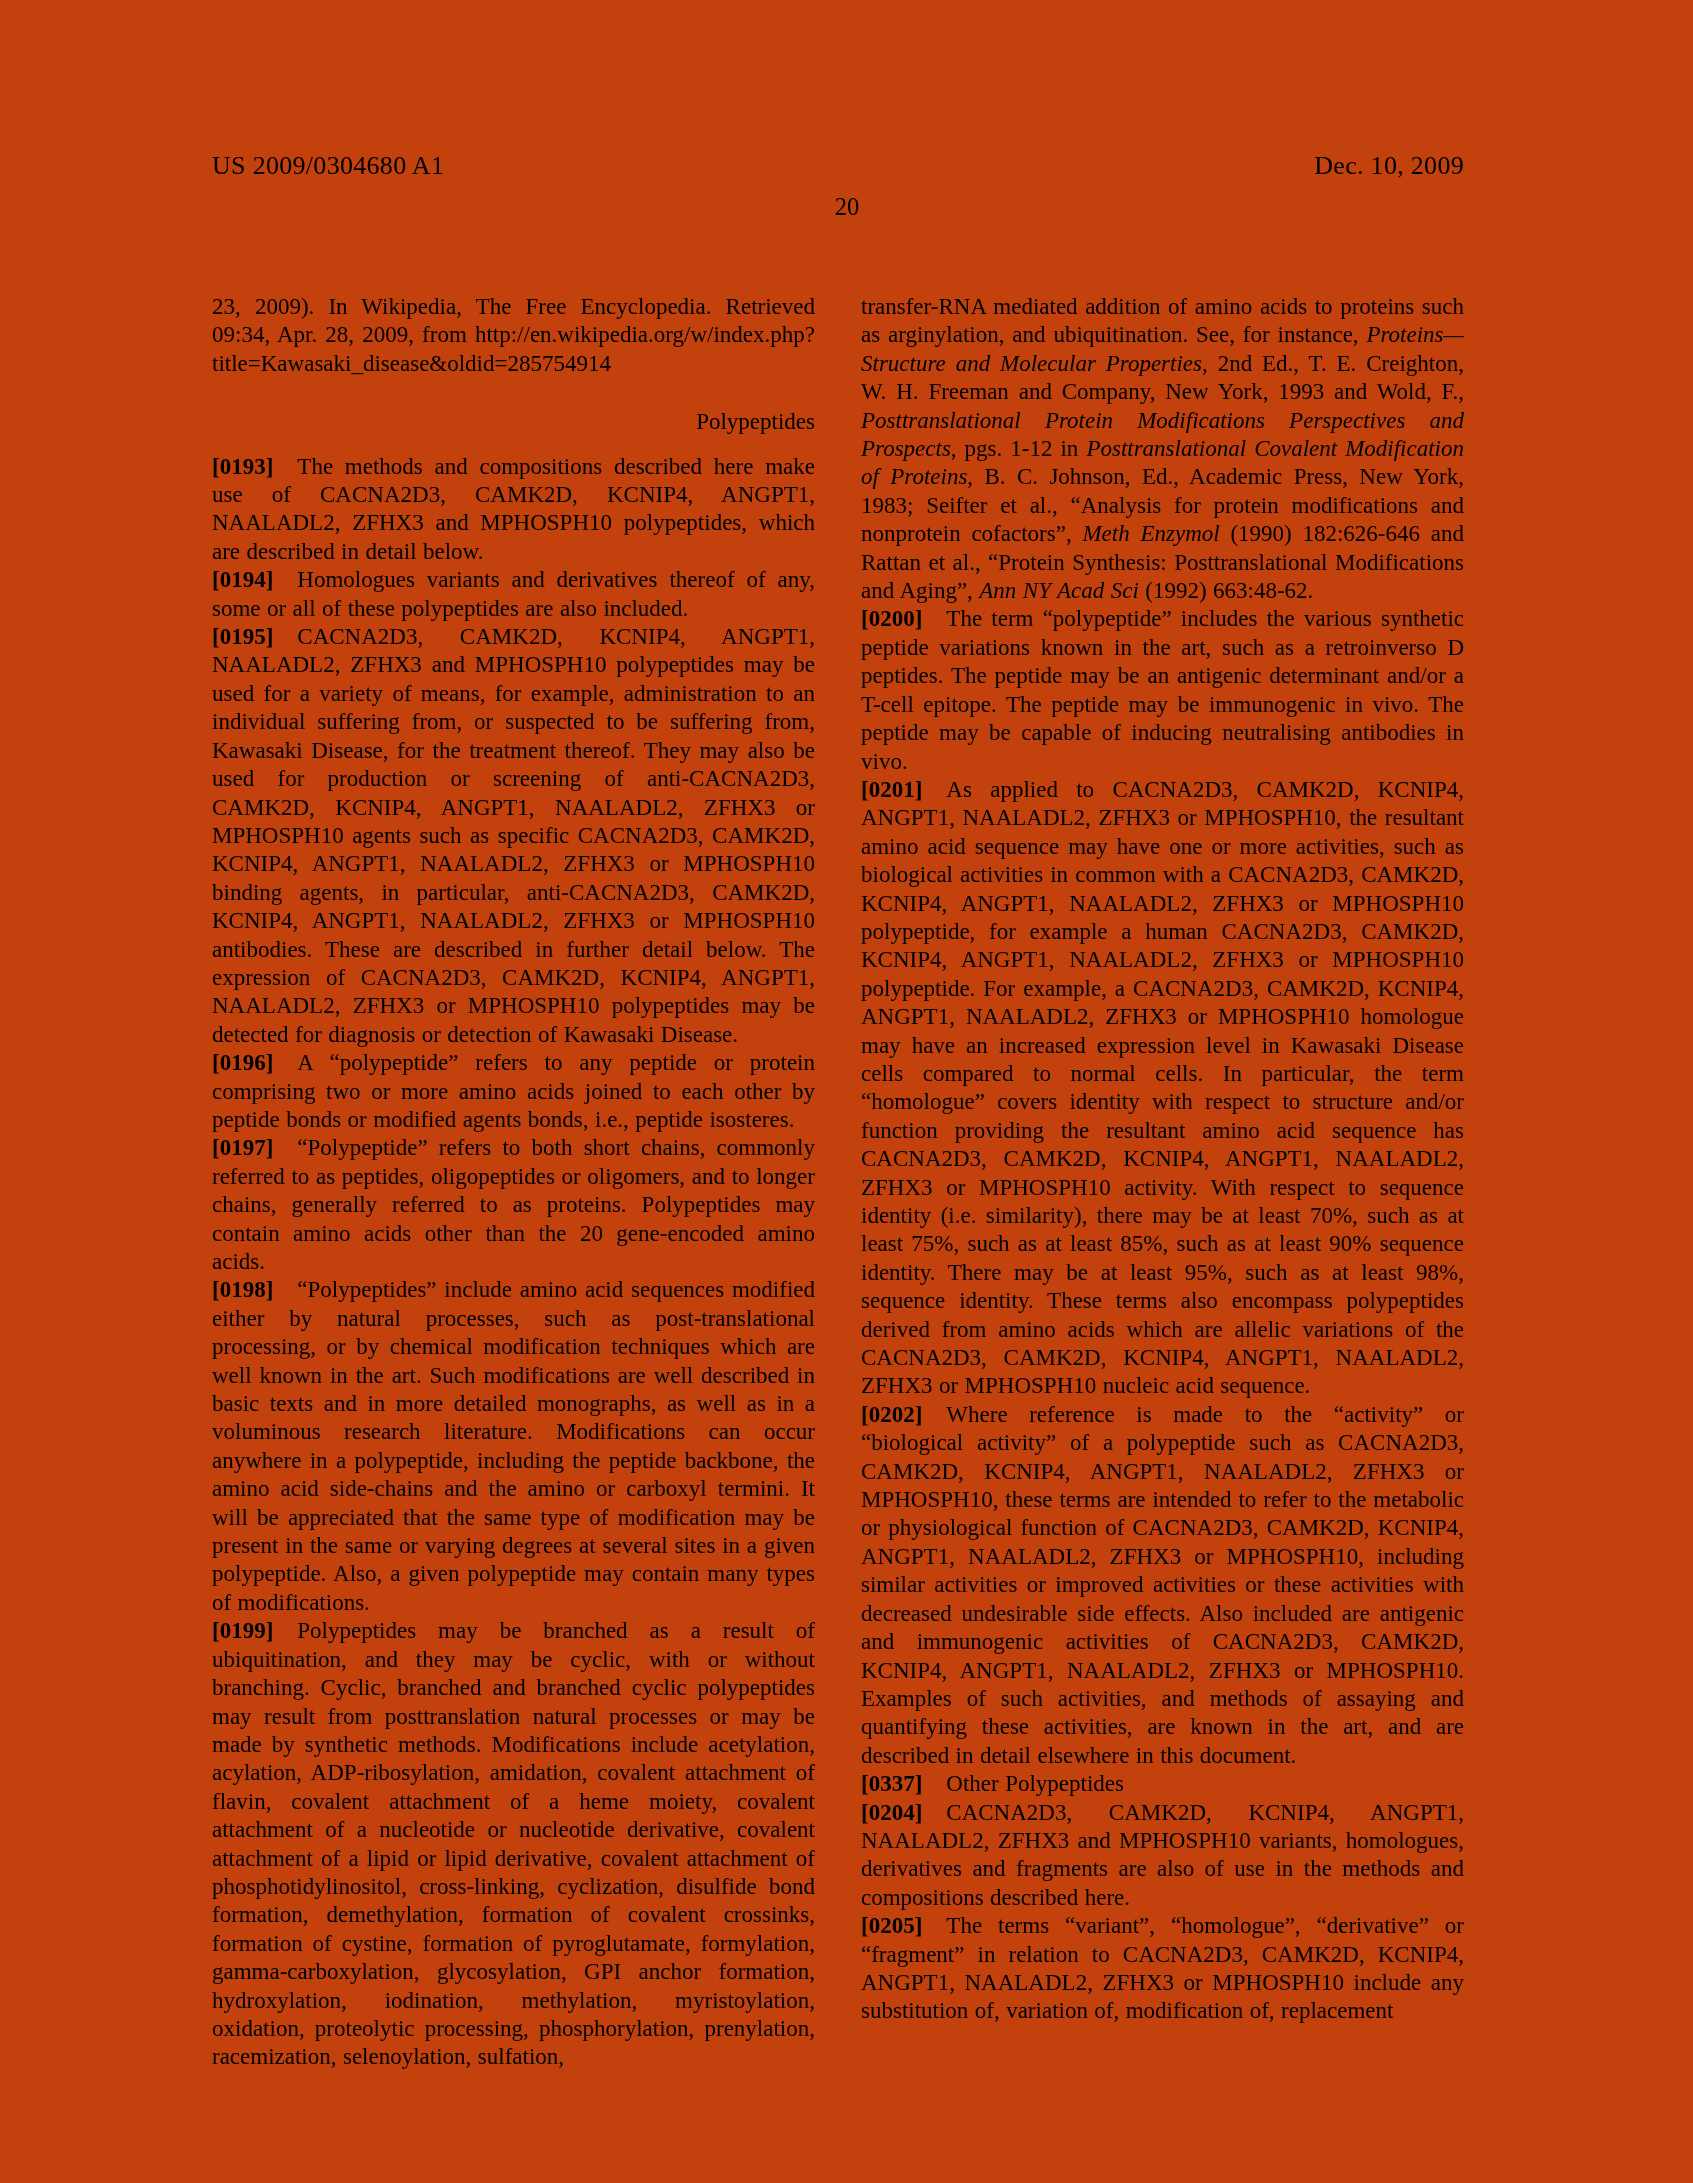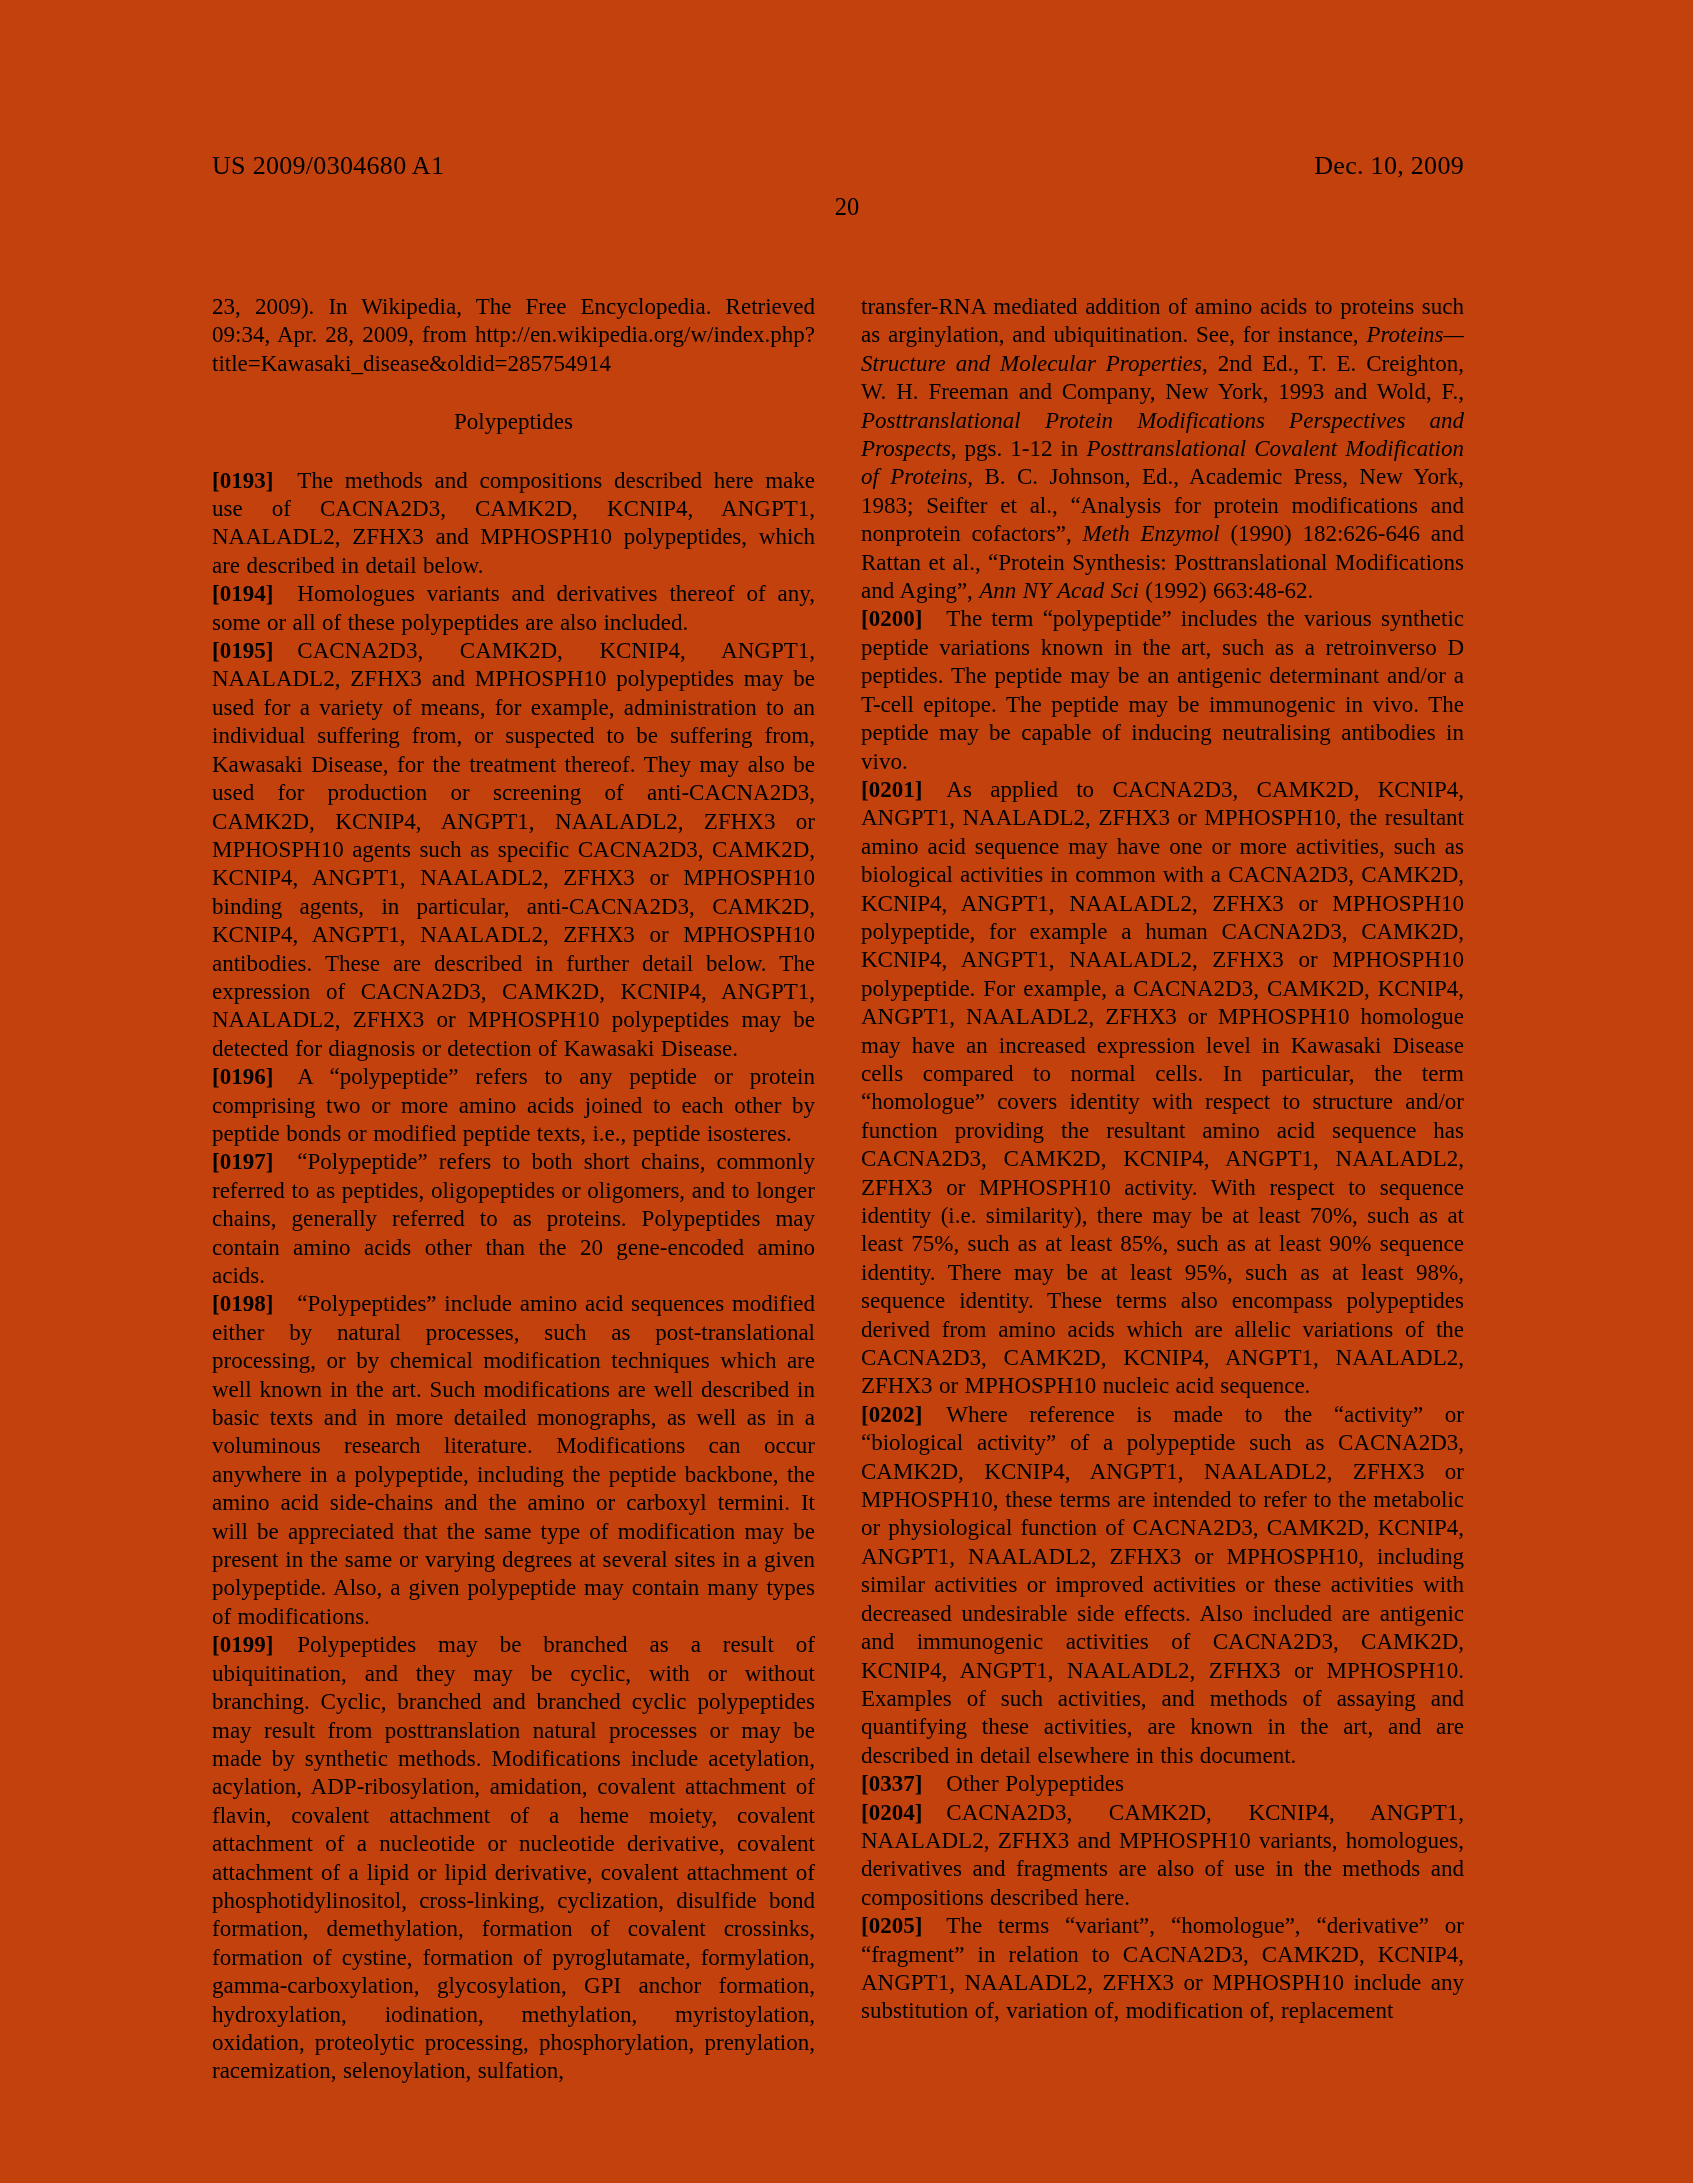--- a/index.html
+++ b/index.html
@@ -41,22 +41,22 @@
   }
   .col { width: 607px; }
   p.para {
     margin: 0;
     font-size: 23px;
     line-height: 28.4px;
     text-align: justify;
     word-spacing: 0.7px;
   }
   p.kind-heading {
-    margin: 30px 0 30px 0;
-    text-align: center;
+    margin: 30px 0 16px 0;
+    text-align: right;
   }
   .tag {
     font-weight: 700;
     display: inline-block;
     margin-right: 24px;
   }
   .it { font-style: italic; }
 </style>
 </head>
 <body>
@@ -69,21 +69,21 @@
 
   <div class="page-number">20</div>
 
   <div class="columns">
     <div class="col" id="col-left">
         <p class="para kind-plain"><span>23, 2009). In Wikipedia, The Free Encyclopedia. Retrieved 09:34, Apr. 28, 2009, from http://en.wikipedia.org/w/index.php?title=Kawasaki_disease&amp;oldid=285754914</span></p>
         <p class="para kind-heading"><span>Polypeptides</span></p>
         <p class="para kind-tagged"><span class="tag">[0193]</span><span>The methods and compositions described here make use of CACNA2D3, CAMK2D, KCNIP4, ANGPT1, NAALADL2, ZFHX3 and MPHOSPH10 polypeptides, which are described in detail below.</span></p>
         <p class="para kind-tagged"><span class="tag">[0194]</span><span>Homologues variants and derivatives thereof of any, some or all of these polypeptides are also included.</span></p>
         <p class="para kind-tagged"><span class="tag">[0195]</span><span>CACNA2D3, CAMK2D, KCNIP4, ANGPT1, NAALADL2, ZFHX3 and MPHOSPH10 polypeptides may be used for a variety of means, for example, administration to an individual suffering from, or suspected to be suffering from, Kawasaki Disease, for the treatment thereof. They may also be used for production or screening of anti-CACNA2D3, CAMK2D, KCNIP4, ANGPT1, NAALADL2, ZFHX3 or MPHOSPH10 agents such as specific CACNA2D3, CAMK2D, KCNIP4, ANGPT1, NAALADL2, ZFHX3 or MPHOSPH10 binding agents, in particular, anti-CACNA2D3, CAMK2D, KCNIP4, ANGPT1, NAALADL2, ZFHX3 or MPHOSPH10 antibodies. These are described in further detail below. The expression of CACNA2D3, CAMK2D, KCNIP4, ANGPT1, NAALADL2, ZFHX3 or MPHOSPH10 polypeptides may be detected for diagnosis or detection of Kawasaki Disease.</span></p>
-        <p class="para kind-tagged"><span class="tag">[0196]</span><span>A “polypeptide” refers to any peptide or protein comprising two or more amino acids joined to each other by peptide bonds or modified peptide texts, i.e., peptide isosteres.</span></p>
+        <p class="para kind-tagged"><span class="tag">[0196]</span><span>A “polypeptide” refers to any peptide or protein comprising two or more amino acids joined to each other by peptide bonds or modified agents bonds, i.e., peptide isosteres.</span></p>
         <p class="para kind-tagged"><span class="tag">[0197]</span><span>“Polypeptide” refers to both short chains, commonly referred to as peptides, oligopeptides or oligomers, and to longer chains, generally referred to as proteins. Polypeptides may contain amino acids other than the 20 gene-encoded amino acids.</span></p>
         <p class="para kind-tagged"><span class="tag">[0198]</span><span>“Polypeptides” include amino acid sequences modified either by natural processes, such as post-translational processing, or by chemical modification techniques which are well known in the art. Such modifications are well described in basic texts and in more detailed monographs, as well as in a voluminous research literature. Modifications can occur anywhere in a polypeptide, including the peptide backbone, the amino acid side-chains and the amino or carboxyl termini. It will be appreciated that the same type of modification may be present in the same or varying degrees at several sites in a given polypeptide. Also, a given polypeptide may contain many types of modifications.</span></p>
         <p class="para kind-tagged"><span class="tag">[0199]</span><span>Polypeptides may be branched as a result of ubiquitination, and they may be cyclic, with or without branching. Cyclic, branched and branched cyclic polypeptides may result from posttranslation natural processes or may be made by synthetic methods. Modifications include acetylation, acylation, ADP-ribosylation, amidation, covalent attachment of flavin, covalent attachment of a heme moiety, covalent attachment of a nucleotide or nucleotide derivative, covalent attachment of a lipid or lipid derivative, covalent attachment of phosphotidylinositol, cross-linking, cyclization, disulfide bond formation, demethylation, formation of covalent crossinks, formation of cystine, formation of pyroglutamate, formylation, gamma-carboxylation, glycosylation, GPI anchor formation, hydroxylation, iodination, methylation, myristoylation, oxidation, proteolytic processing, phosphorylation, prenylation, racemization, selenoylation, sulfation,</span></p>
       </div>
     <div class="col" id="col-right">
         <p class="para kind-plain"><span>transfer-RNA mediated addition of amino acids to proteins such as arginylation, and ubiquitination. See, for instance, </span><span class="it">Proteins—Structure and Molecular Properties</span><span>, 2nd Ed., T. E. Creighton, W. H. Freeman and Company, New York, 1993 and Wold, F., </span><span class="it">Posttranslational Protein Modifications Perspectives and Prospects</span><span>, pgs. 1-12 in </span><span class="it">Posttranslational Covalent Modification of Proteins</span><span>, B. C. Johnson, Ed., Academic Press, New York, 1983; Seifter et al., “Analysis for protein modifications and nonprotein cofactors”, </span><span class="it">Meth Enzymol</span><span> (1990) 182:626-646 and Rattan et al., “Protein Synthesis: Posttranslational Modifications and Aging”, </span><span class="it">Ann NY Acad Sci</span><span> (1992) 663:48-62.</span></p>
         <p class="para kind-tagged"><span class="tag">[0200]</span><span>The term “polypeptide” includes the various synthetic peptide variations known in the art, such as a retroinverso D peptides. The peptide may be an antigenic determinant and/or a T-cell epitope. The peptide may be immunogenic in vivo. The peptide may be capable of inducing neutralising antibodies in vivo.</span></p>
         <p class="para kind-tagged"><span class="tag">[0201]</span><span>As applied to CACNA2D3, CAMK2D, KCNIP4, ANGPT1, NAALADL2, ZFHX3 or MPHOSPH10, the resultant amino acid sequence may have one or more activities, such as biological activities in common with a CACNA2D3, CAMK2D, KCNIP4, ANGPT1, NAALADL2, ZFHX3 or MPHOSPH10 polypeptide, for example a human CACNA2D3, CAMK2D, KCNIP4, ANGPT1, NAALADL2, ZFHX3 or MPHOSPH10 polypeptide. For example, a CACNA2D3, CAMK2D, KCNIP4, ANGPT1, NAALADL2, ZFHX3 or MPHOSPH10 homologue may have an increased expression level in Kawasaki Disease cells compared to normal cells. In particular, the term “homologue” covers identity with respect to structure and/or function providing the resultant amino acid sequence has CACNA2D3, CAMK2D, KCNIP4, ANGPT1, NAALADL2, ZFHX3 or MPHOSPH10 activity. With respect to sequence identity (i.e. similarity), there may be at least 70%, such as at least 75%, such as at least 85%, such as at least 90% sequence identity. There may be at least 95%, such as at least 98%, sequence identity. These terms also encompass polypeptides derived from amino acids which are allelic variations of the CACNA2D3, CAMK2D, KCNIP4, ANGPT1, NAALADL2, ZFHX3 or MPHOSPH10 nucleic acid sequence.</span></p>
         <p class="para kind-tagged"><span class="tag">[0202]</span><span>Where reference is made to the “activity” or “biological activity” of a polypeptide such as CACNA2D3, CAMK2D, KCNIP4, ANGPT1, NAALADL2, ZFHX3 or MPHOSPH10, these terms are intended to refer to the metabolic or physiological function of CACNA2D3, CAMK2D, KCNIP4, ANGPT1, NAALADL2, ZFHX3 or MPHOSPH10, including similar activities or improved activities or these activities with decreased undesirable side effects. Also included are antigenic and immunogenic activities of CACNA2D3, CAMK2D, KCNIP4, ANGPT1, NAALADL2, ZFHX3 or MPHOSPH10. Examples of such activities, and methods of assaying and quantifying these activities, are known in the art, and are described in detail elsewhere in this document.</span></p>
         <p class="para kind-tagged"><span class="tag">[0337]</span><span>Other Polypeptides</span></p>

